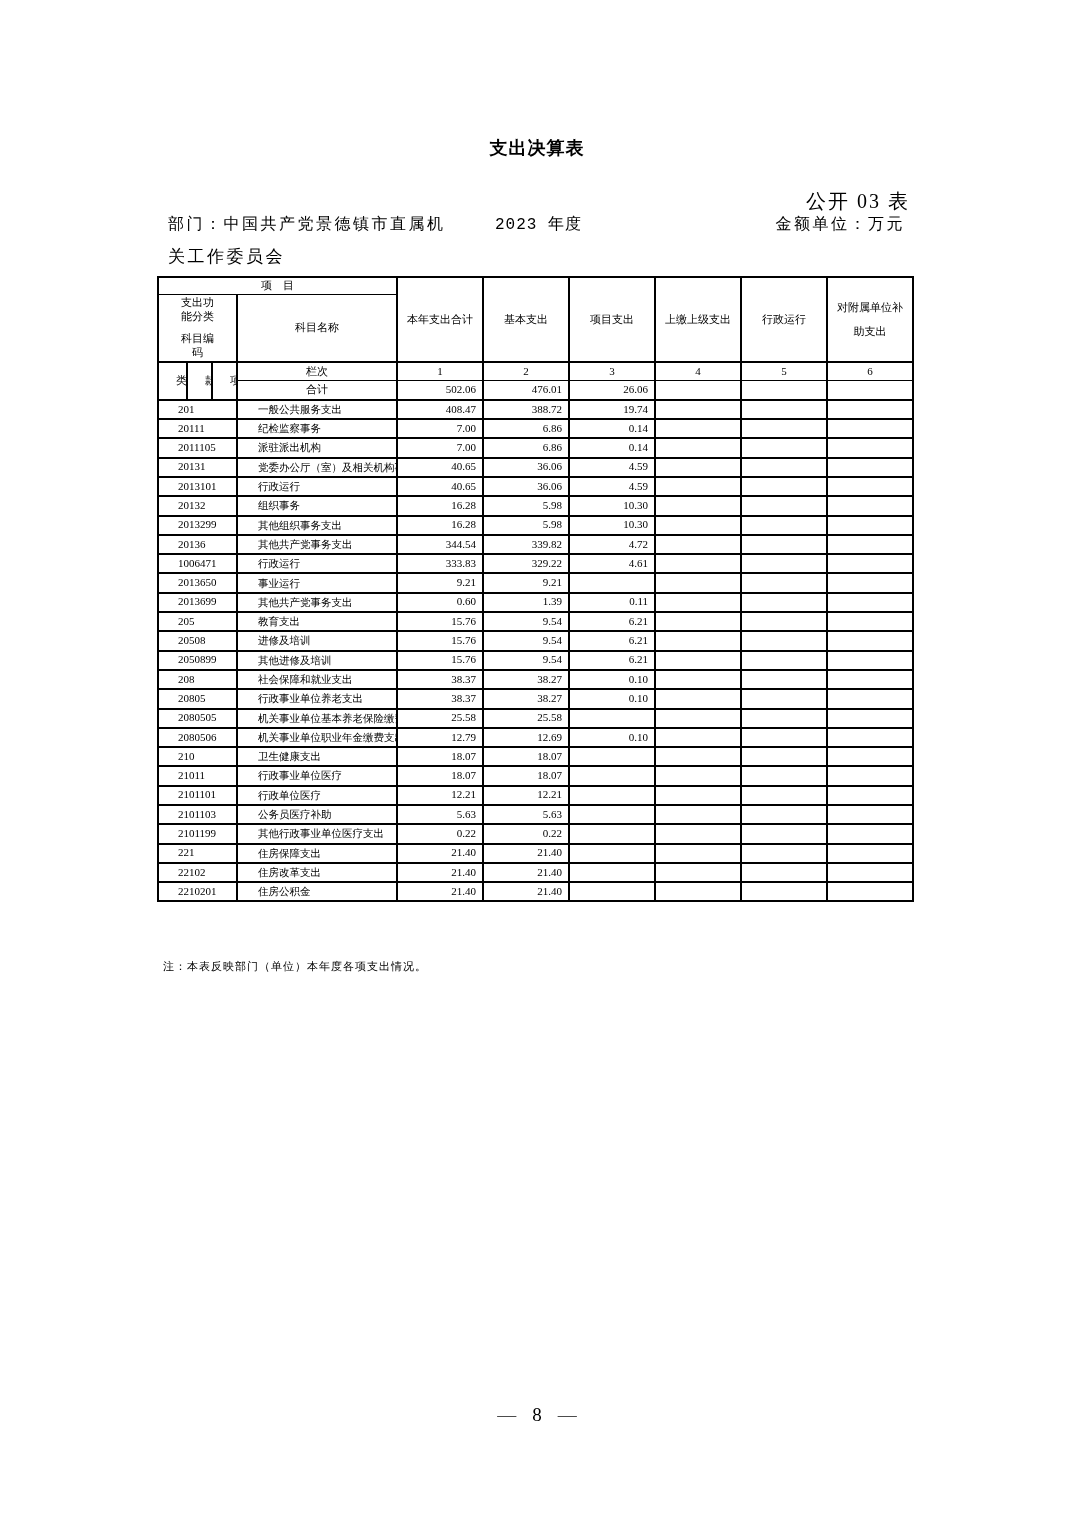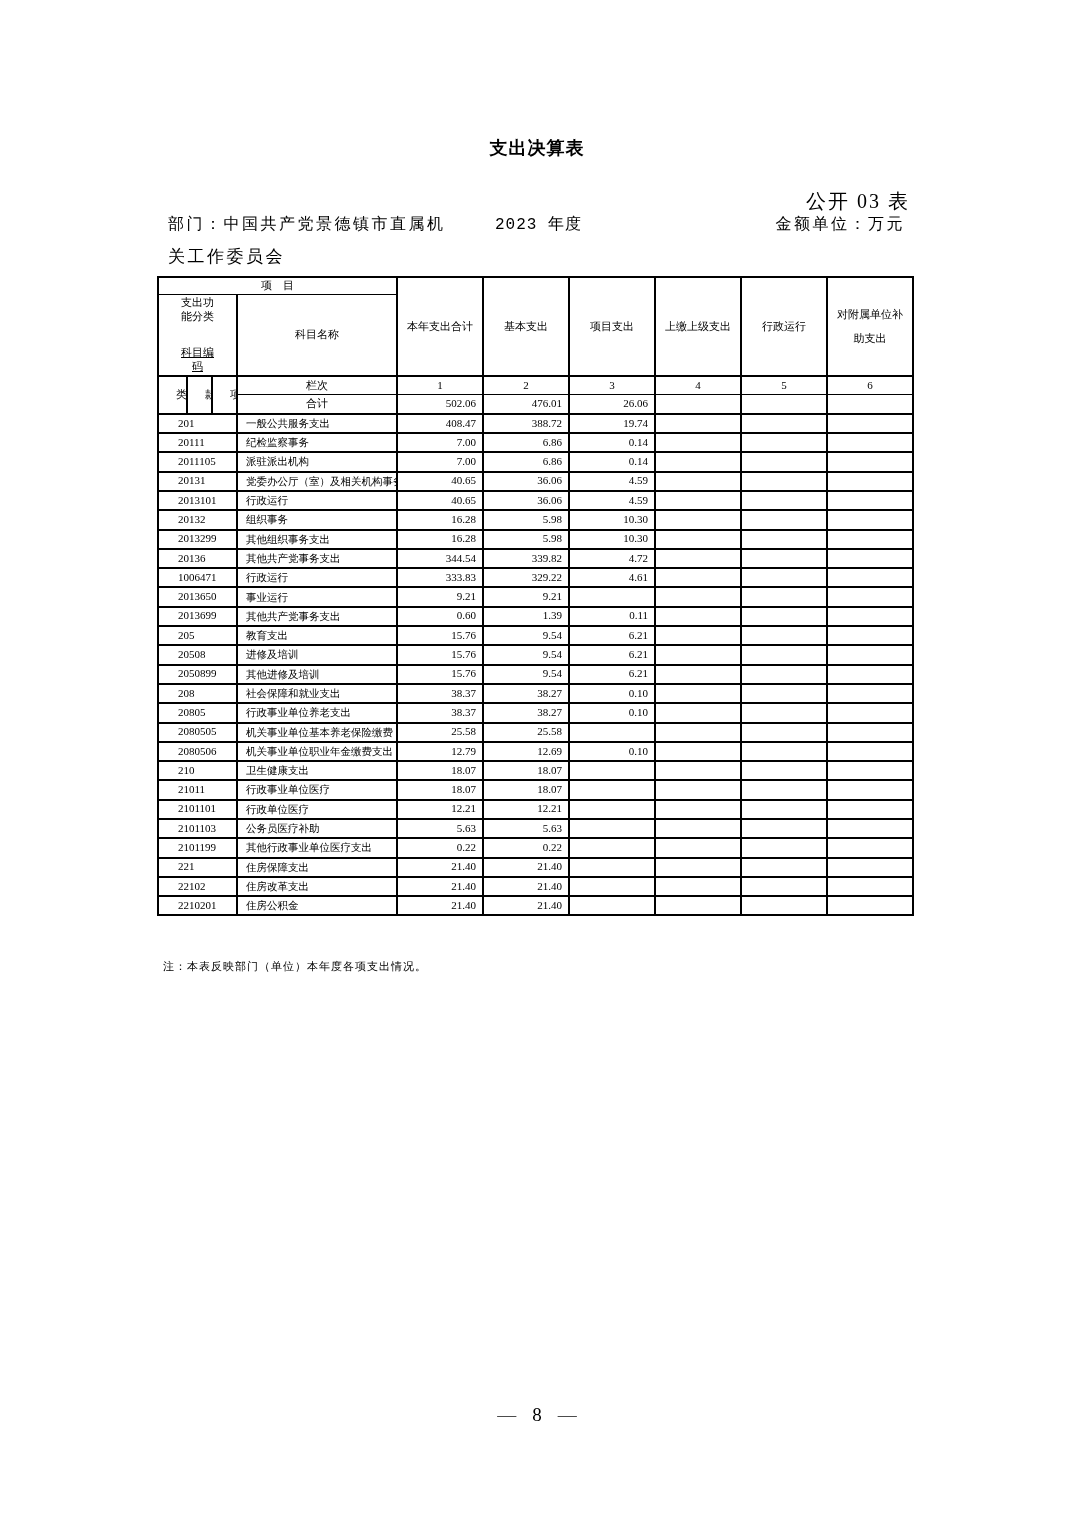--- a/index.html
+++ b/index.html
@@ -37,23 +37,23 @@
   }
   .hc { text-align:center; padding:1px 17px; }
   .vh { line-height:24px; padding:1px 4px; }
   tr.r-item  { height:16px; }
   tr.r-head  { height:60px; }
   tr.r-cols  { height:19px; }
   tr.r-total { height:19px; }
   tbody tr   { height:19.3px; }
   .thin-b { border-bottom-width:1px; }
   .thin-t { border-top-width:1px; }
-  .two-line .gap { margin-top:23px;text-decoration:underline; }
+  .two-line .gap { margin-top:9px; }
   td.code { text-align:left; padding-left:19px; font-size:11px; white-space:nowrap; }
-  td.name { text-align:left; padding-left:8px; font-size:10.5px; white-space:nowrap; }
+  td.name { text-align:left; padding-left:20px; font-size:10.5px; white-space:nowrap; }
   td.val  { text-align:right; padding-right:6px; font-size:11px; white-space:nowrap; }
 
   .note { position:absolute; top:959px; left:163px; font-size:11px; letter-spacing:1px; }
   .footer {
     position:absolute; top:1404px; left:0; width:100%;
     text-align:center; font-size:19px;
   }
   .footer .dash { color:#444; margin:0 16px; }
 </style>
 </head>

